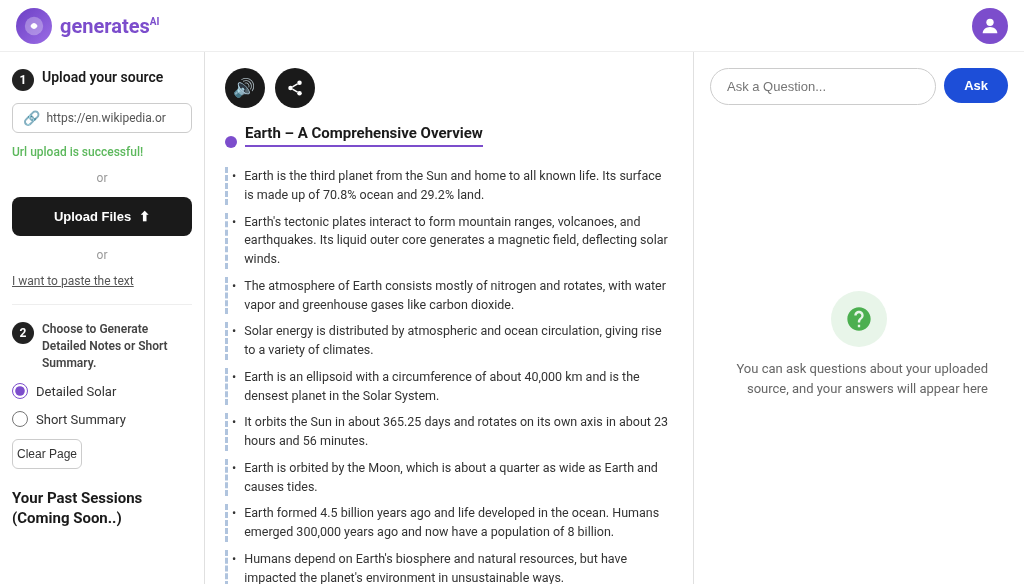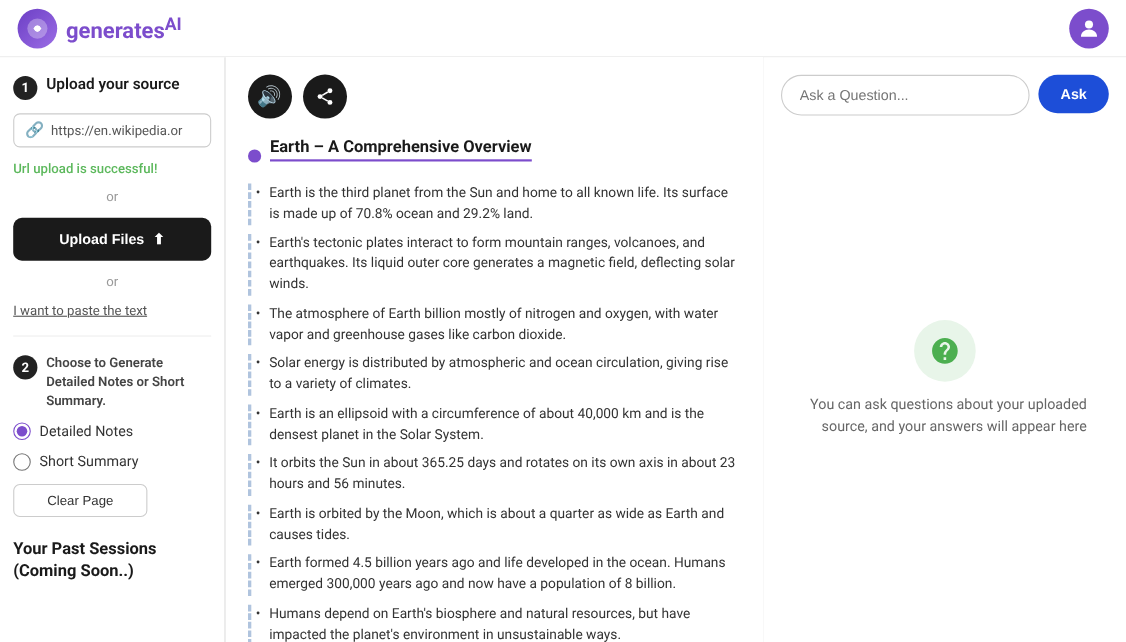--- a/index.html
+++ b/index.html
@@ -40,21 +40,21 @@
     }
     .logo-text {
       font-size: 20px;
       font-weight: 700;
       color: #2c2c2c;
     }
     .logo-text span {
       color: #7c4dcc;
     }
     .logo-ai {
-      font-size: 16px;
+      font-size: 10px;
       color: #999;
       vertical-align: super;
     }
     .header-avatar {
       width: 36px;
       height: 36px;
       background: #7c4dcc;
       border-radius: 50%;
       display: flex;
       align-items: center;
@@ -191,21 +191,21 @@
       padding: 11px 0;
       width: 100%;
       font-size: 13px;
       font-weight: 600;
       cursor: pointer;
     }
     .clear-page-btn {
       background: white;
       border: 1px solid #ccc;
       border-radius: 6px;
-      padding: 7px 30px;
+      padding: 7px 4px;
       font-size: 12px;
       cursor: pointer;
       color: #333;
     }
     .past-sessions {
       margin-top: 8px;
     }
     .past-sessions-title {
       font-size: 15px;
       font-weight: 700;
@@ -392,21 +392,21 @@
 
     <hr class="divider-line">
 
     <div class="step-header">
       <div class="step-number">2</div>
       <div class="step-title step2-desc">Choose to Generate Detailed Notes or Short Summary.</div>
     </div>
 
     <label class="radio-option">
       <input type="radio" name="note_type" class="radio-input" checked="" style="">
-      <span>Detailed Notes</span>
+      <span>Detailed Solar</span>
     </label>
 
     <label class="radio-option">
       <input type="radio" name="note_type" class="radio-input" style="">
       <span>Short Summary</span>
     </label>
 
 
     <div>
       <button class="clear-page-btn">Clear Page</button>
@@ -446,21 +446,21 @@
       <li>
           <span>•</span>
           <span>Earth is the third planet from the Sun and home to all known life. Its surface is made up of 70.8% ocean and 29.2% land.</span>
         </li>
       <li>
           <span>•</span>
           <span>Earth's tectonic plates interact to form mountain ranges, volcanoes, and earthquakes. Its liquid outer core generates a magnetic field, deflecting solar winds.</span>
         </li>
       <li>
           <span>•</span>
-          <span>The atmosphere of Earth billion mostly of nitrogen and oxygen, with water vapor and greenhouse gases like carbon dioxide.</span>
+          <span>The atmosphere of Earth consists mostly of nitrogen and rotates, with water vapor and greenhouse gases like carbon dioxide.</span>
         </li>
       <li>
           <span>•</span>
           <span>Solar energy is distributed by atmospheric and ocean circulation, giving rise to a variety of climates.</span>
         </li>
       <li>
           <span>•</span>
           <span>Earth is an ellipsoid with a circumference of about 40,000 km and is the densest planet in the Solar System.</span>
         </li>
       <li>

